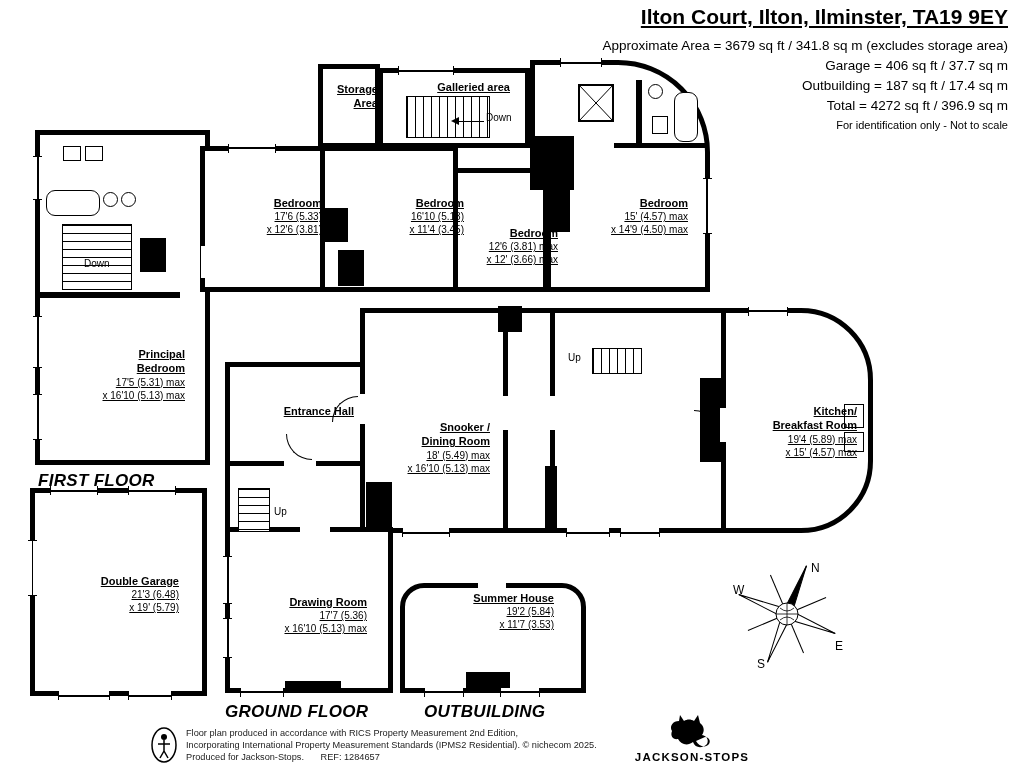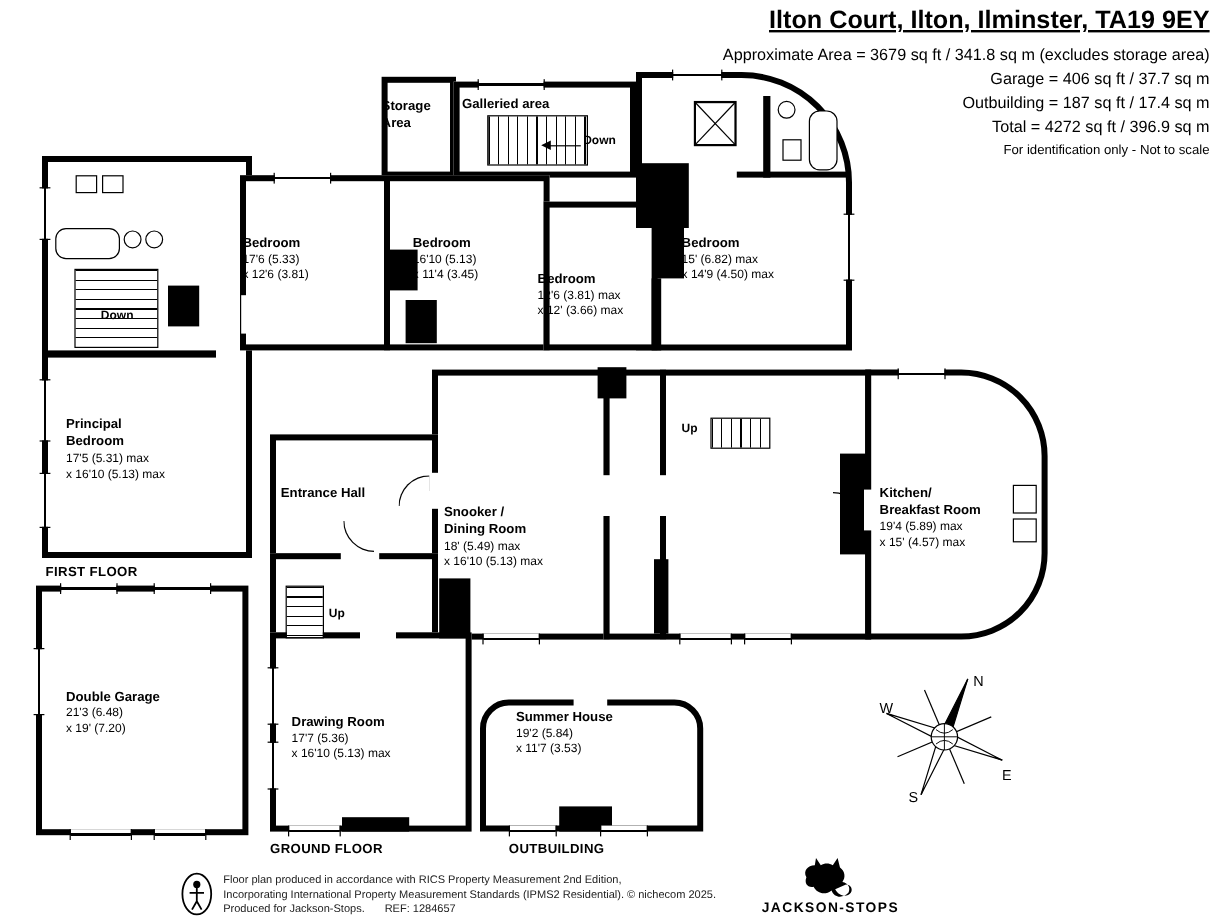--- a/index.html
+++ b/index.html
@@ -11,24 +11,24 @@
   .gap { position:absolute; background:#fff; }
   .arc { position:absolute; }
   .win-h { position:absolute; height:9px; border-left:1px solid #000; border-right:1px solid #000;
            background:linear-gradient(#fff 0 3.5px, #000 3.5px 5.5px, #fff 5.5px 100%); }
   .win-v { position:absolute; width:9px; border-top:1px solid #000; border-bottom:1px solid #000;
            background:linear-gradient(90deg,#fff 0 3.5px, #000 3.5px 5.5px, #fff 5.5px 100%); }
   .stairs-v { position:absolute; border:1px solid #000; background:repeating-linear-gradient(90deg,#000 0 1px,#fff 1px 8px); }
   .stairs-h { position:absolute; border:1px solid #000; background:repeating-linear-gradient(#000 0 1px,#fff 1px 8px); }
   .fx { position:absolute; border:1.5px solid #000; background:#fff; }
   .round { border-radius:50%; }
-  .room-label { position:absolute; text-align:left; font-size:10px; line-height:1.3; z-index:30; }
+  .room-label { position:absolute; text-align:right; font-size:10px; line-height:1.3; z-index:30;text-decoration:underline; }
   .room-label .rname { font-weight:bold; font-size:11px; }
-  .small-label { position:absolute; font-size:10px; font-weight:bold; z-index:30; }
-  .floor-label { position:absolute; font-size:11px; font-weight:bold; letter-spacing:.3px; z-index:30; }
+  .small-label { position:absolute; font-size:10px; font-weight:normal; z-index:30; }
+  .floor-label { position:absolute; font-size:17px; font-weight:bold; letter-spacing:.3px; z-index:30;font-style:italic; }
   .hdr { position:absolute; top:5px; right:16px; width:560px; text-align:right; z-index:40; }
   .hdr .title { font-size:21px; font-weight:bold; margin-bottom:7px;text-decoration:underline; }
   .hdr .l { font-size:13.5px; line-height:20px; }
   .hdr .note { font-size:11px; margin-top:3px; }
   .credits { position:absolute; left:186px; top:727px; font-size:9.2px; line-height:1.32; color:#222; z-index:40; }
   .brand { position:absolute; left:612px; top:751px; width:160px; text-align:center; font-size:11.5px;
            font-weight:bold; letter-spacing:1.2px; z-index:40; }
   svg text { font-family:"Liberation Sans", sans-serif; }
 </style>
 </head>
@@ -159,21 +159,21 @@
     <div>16'10 (5.13)</div>
     <div>x 11'4 (3.45)</div>
   </div>
   <div class="room-label" style="left:448px;top:226px;width:110px">
     <div class="rname">Bedroom</div>
     <div>12'6 (3.81) max</div>
     <div>x 12' (3.66) max</div>
   </div>
   <div class="room-label" style="left:568px;top:196px;width:120px">
     <div class="rname">Bedroom</div>
-    <div>15' (6.82) max</div>
+    <div>15' (4.57) max</div>
     <div>x 14'9 (4.50) max</div>
   </div>
   <div class="room-label" style="left:55px;top:347px;width:130px">
     <div class="rname">Principal</div>
     <div class="rname">Bedroom</div>
     <div>17'5 (5.31) max</div>
     <div>x 16'10 (5.13) max</div>
   </div>
   <div class="room-label" style="left:234px;top:404px;width:120px">
     <div class="rname">Entrance Hall</div>
@@ -186,21 +186,21 @@
   </div>
   <div class="room-label" style="left:733px;top:404px;width:124px">
     <div class="rname">Kitchen/</div>
     <div class="rname">Breakfast Room</div>
     <div>19'4 (5.89) max</div>
     <div>x 15' (4.57) max</div>
   </div>
   <div class="room-label" style="left:55px;top:574px;width:124px">
     <div class="rname">Double Garage</div>
     <div>21'3 (6.48)</div>
-    <div>x 19' (7.20)</div>
+    <div>x 19' (5.79)</div>
   </div>
   <div class="room-label" style="left:243px;top:595px;width:124px">
     <div class="rname">Drawing Room</div>
     <div>17'7 (5.36)</div>
     <div>x 16'10 (5.13) max</div>
   </div>
   <div class="room-label" style="left:430px;top:591px;width:124px">
     <div class="rname">Summer House</div>
     <div>19'2 (5.84)</div>
     <div>x 11'7 (3.53)</div>

